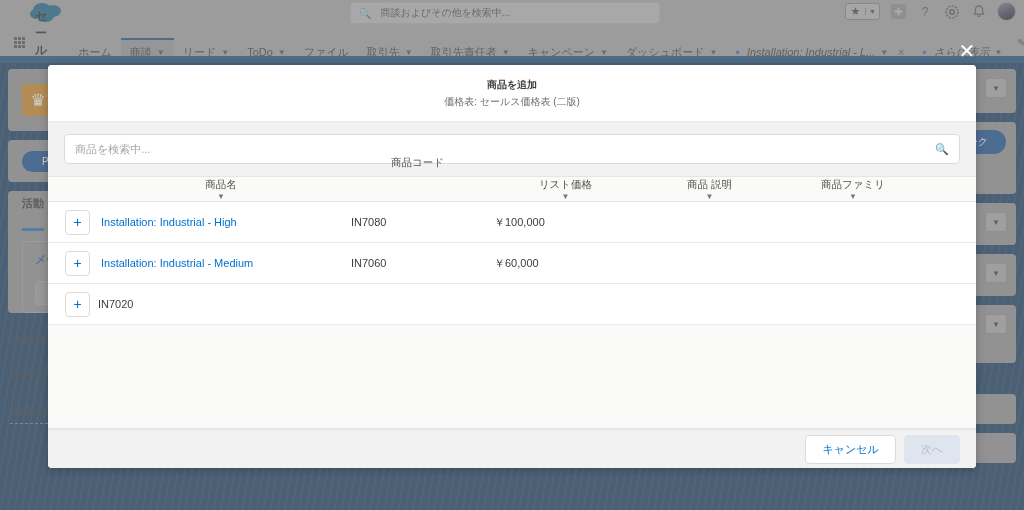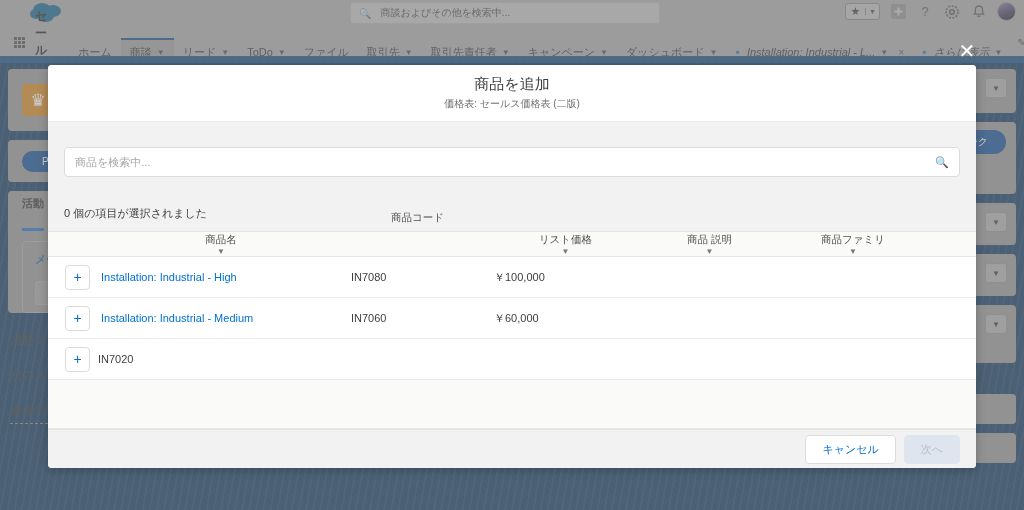--- a/index.html
+++ b/index.html
@@ -164,25 +164,25 @@
   .modal-close {
     position: absolute; left: 956px; top: 41px;
     width: 22px; height: 22px; color: #fff; font-size: 20px; line-height: 20px;
     text-align: center; font-weight: 300;
   }
   .modal-head {
     height: 56px; display: flex; flex-direction: column;
     align-items: center; justify-content: center;
     background: #fff; flex: none;
   }
-  .modal-title { font-size: 15px; color: #3e3e3c; }
+  .modal-title { font-size: 10px; color: #3e3e3c; font-weight: bold; }
   .modal-sub { font-size: 10px; color: #706e6b; margin-top: 3px; }
 
   .modal-search-wrap {
-    background: #f3f2f2; padding: 25px 16px; flex: none;
+    background: #f3f2f2; padding: 12px 16px; flex: none;
     border-top: 1px solid #e9e9e9;
   }
   .srch {
     height: 30px; background: #fff; border: 1px solid #dddbda; border-radius: 4px;
     display: flex; align-items: center; padding: 0 10px;
     font-size: 11px; color: #a5a5a5;
   }
   .srch .txt { flex: 1; }
   .srch .mg2 { color: #b0adab; font-size: 11px; }
 
@@ -415,21 +415,20 @@
       <div class="modal-sub">価格表: セールス価格表 (二版)</div>
     </div>
 
     <div class="modal-search-wrap">
       <div class="srch">
         <span class="txt">商品を検索中...</span>
         <span class="mg2">🔍</span>
       </div>
     </div>
 
-    <div class="sel-count">0 個の項目が選択されました</div>
 
     <div class="tbl-head">
       <div class="th c-sel"></div>
       <div class="th c-name">
         <span>商品名</span>
         <span class="cv">▼</span>
       </div>
       <div class="th c-code">
         <span>商品コード</span>
         <span class="cv">▼</span>

